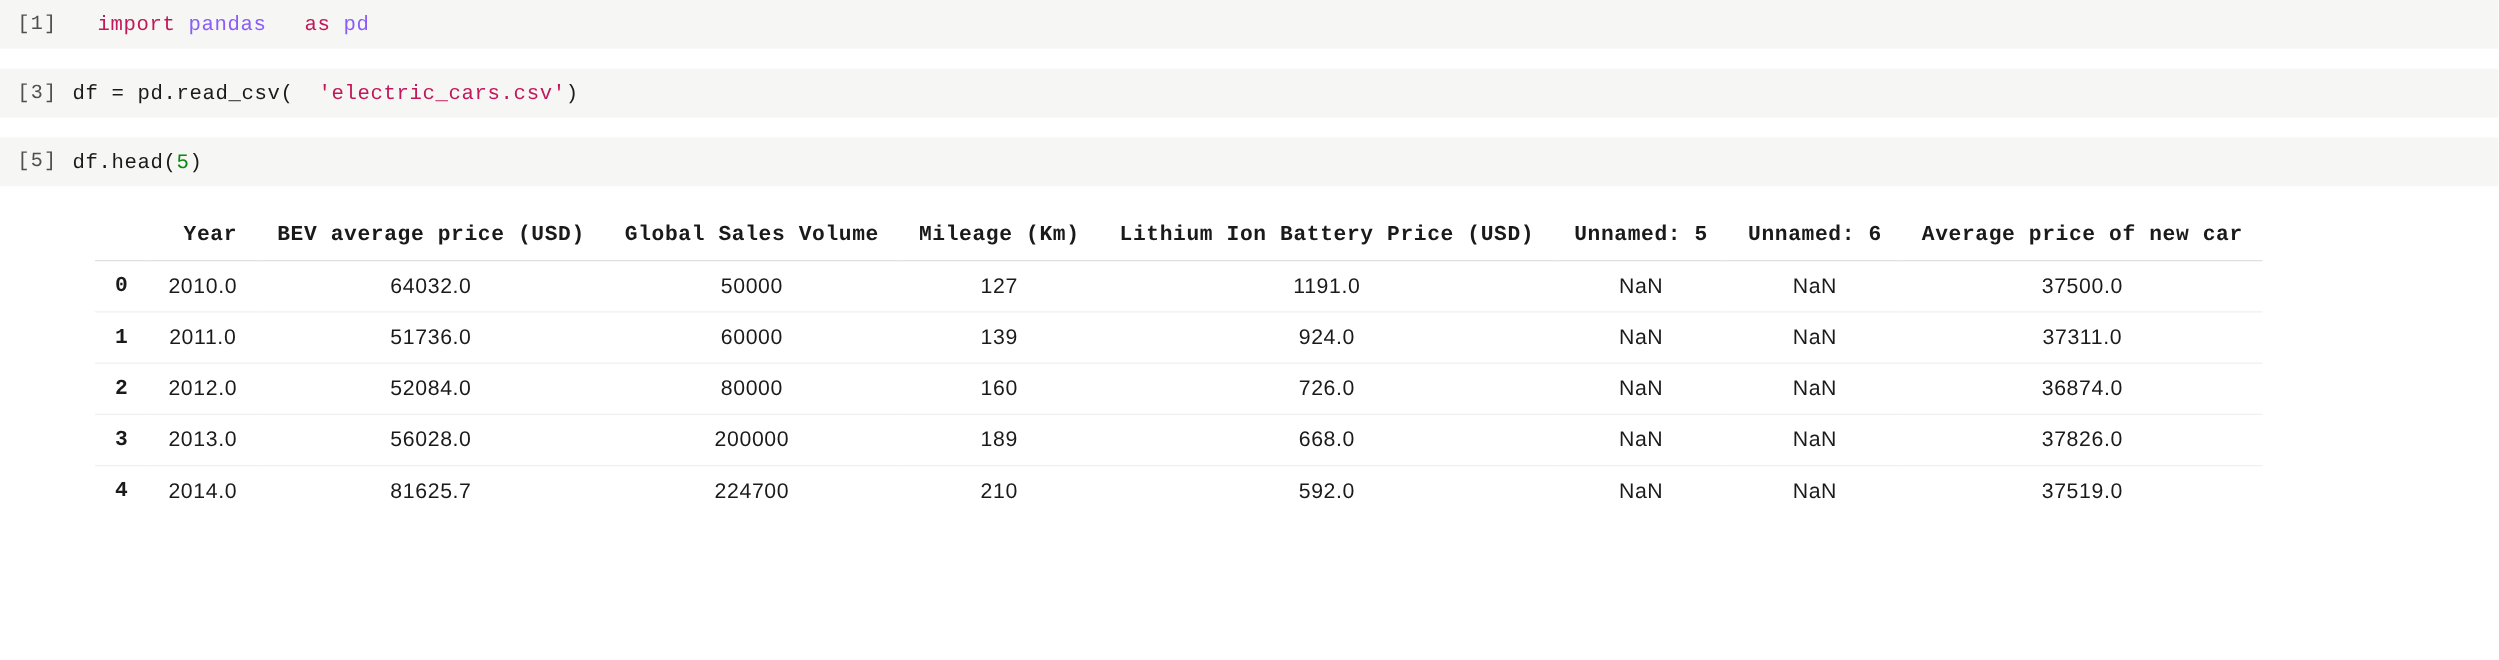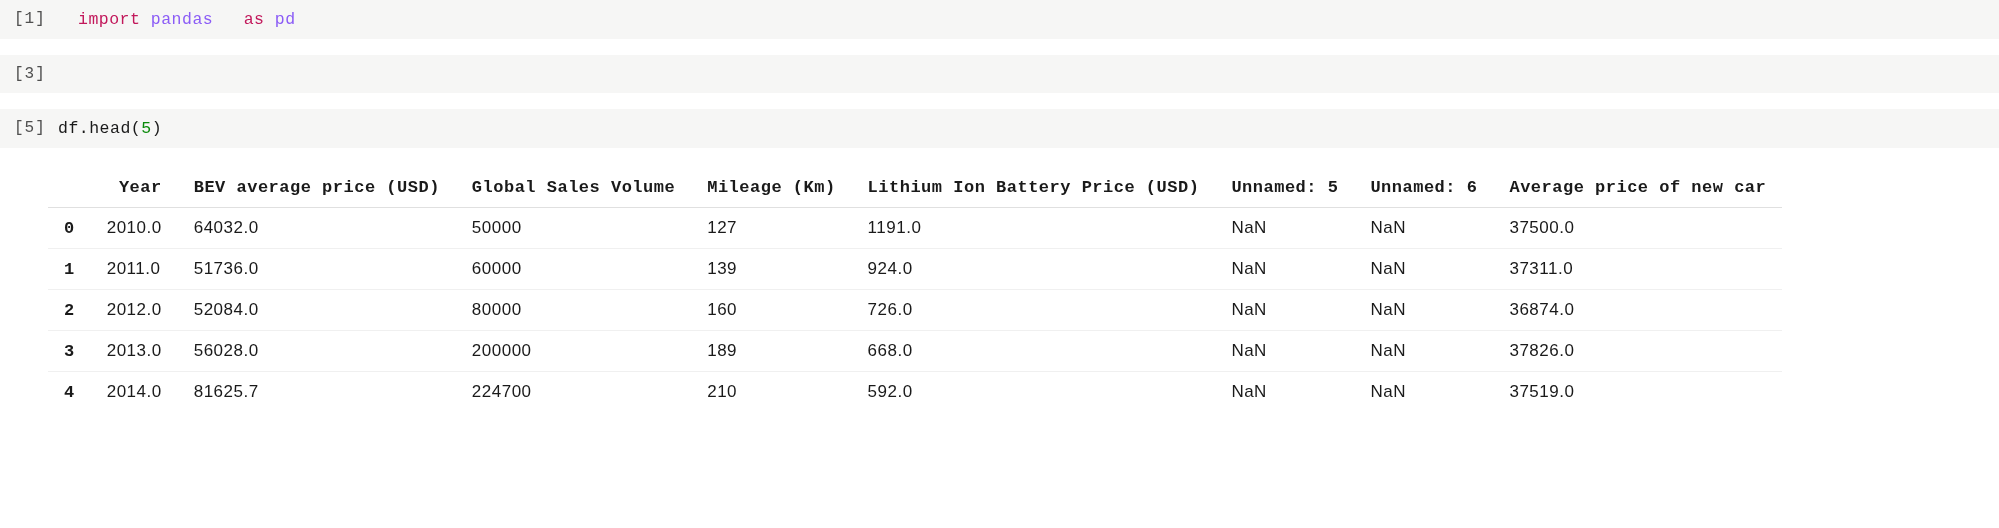--- a/index.html
+++ b/index.html
@@ -35,21 +35,21 @@
     color: #1a1a1a;
   }      
   .tok-mod  { color: #8b5cf6; }                         
   .tok-var  { color: #1a1a1a; }
   .tok-op   { color: #1a1a1a; }
   .tok-func { color: #1a1a1a; }
   .tok-str  { color: #c2185b; margin-left: 20px; }                          
   .tok-num  { color: #0a8a0a; }        
 
   .output {
-    padding-left: 48px;
+    padding-left: 76px;
   }
   .df-wrap { padding-top: 4px; padding-bottom: 8px; }
   table.dataframe {
     border-collapse: collapse;
     font-family: "SFMono-Regular", Consolas, "Liberation Mono", Menlo, monospace;
     font-size: 17px;
     color: #1a1a1a;
     letter-spacing: 0.5px;
   }
   table.dataframe thead th {
@@ -65,21 +65,21 @@
   }
   table.dataframe tbody th {
     font-weight: 700;
     text-align: left;
     padding: 10px 16px;
     border-top: 1px solid #f0f0f0;
     background: #ffffff;
   }
   table.dataframe tbody td {
     font-family: -apple-system, BlinkMacSystemFont, "Segoe UI", Helvetica, Arial, sans-serif;
-    text-align: left;
+    text-align: center;
     padding: 10px 16px;
     border-top: 1px solid #f0f0f0;
     background: #ffffff;
     white-space: nowrap;
   }
   table.dataframe tbody tr:first-child th,
   table.dataframe tbody tr:first-child td {
     border-top: none;
   }
 </style>
@@ -88,20 +88,21 @@
 
 <div class="nb">
 
   <div class="cell">
     <div class="prompt">[1]</div>
     <div class="code" id="code-0"><span class="tok-str">import </span><span class="tok-mod">pandas </span><span class="tok-str">as </span><span class="tok-mod">pd</span></div>
   </div>
 
   <div class="cell">
     <div class="prompt">[3]</div>
+    <div class="code" id="code-1"><span class="tok-var">df </span><span class="tok-op">= </span><span class="tok-var">pd</span><span class="tok-op">.</span><span class="tok-func">read_csv</span><span class="tok-op">(</span><span class="tok-str">'electric_cars.csv'</span><span class="tok-op">)</span></div>
   </div>
 
   <div class="cell">
     <div class="prompt">[5]</div>
     <div class="code" id="code-2"><span class="tok-var">df</span><span class="tok-op">.</span><span class="tok-func">head</span><span class="tok-op">(</span><span class="tok-num">5</span><span class="tok-op">)</span></div>
   </div>
 
   <div class="output">
     <div class="df-wrap">
       <table class="dataframe">

